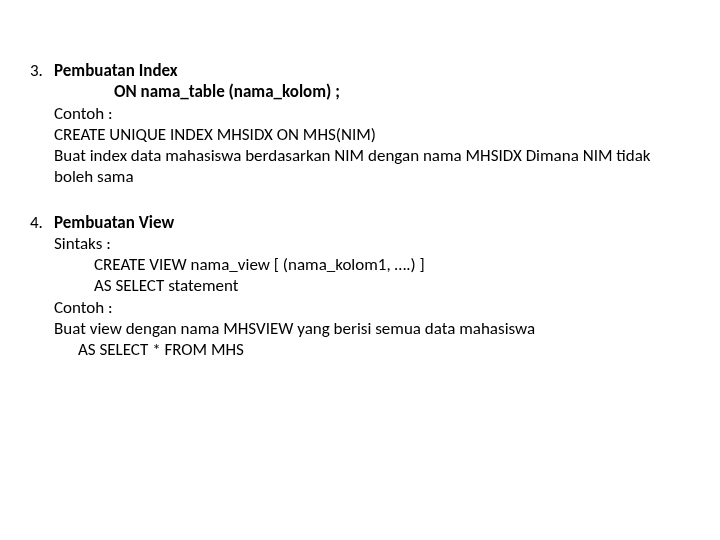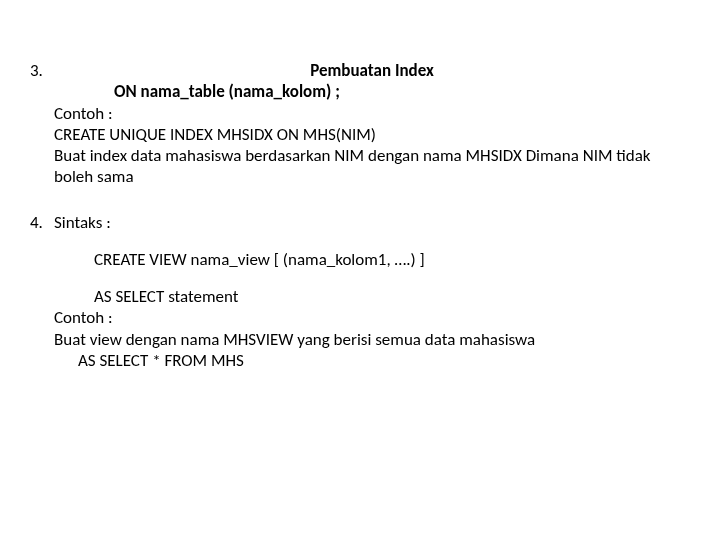--- a/index.html
+++ b/index.html
@@ -23,27 +23,26 @@
   .num {
     width: 24px;
     flex: 0 0 24px;
     font-weight: normal;
   }
   .content {
     flex: 1;
   }
   .bold {
     font-weight: 700;
-    text-align: center;
   }
   .line {
     display: block;
   }
   .ind1 { padding-left: 60px; font-weight: bold; }
-  .ind2 { padding-left: 40px; margin-top: 16px; }
+  .ind2 { padding-left: 40px; }
   .ind3 { padding-left: 32px; }
   .ind4 { padding-left: 24px; }
 </style>
 </head>
 <body>
 
 <div class="page">
 
   <div class="item">
     <div class="num">3.</div>
@@ -52,20 +51,21 @@
       <span class="line ind1">ON nama_table (nama_kolom) ;</span>
       <span class="line">Contoh :</span>
       <span class="line">CREATE UNIQUE  INDEX MHSIDX ON MHS(NIM)</span>
       <span class="line">Buat index data mahasiswa berdasarkan NIM dengan nama MHSIDX Dimana NIM tidak boleh sama</span>
     </div>
   </div>
 
   <div class="item">
     <div class="num">4.</div>
     <div class="content">
+      <span class="line bold">Pembuatan View</span>
       <span class="line">Sintaks :</span>
       <span class="line ind2">CREATE VIEW nama_view [ (nama_kolom1, ….) ]</span>
       <span class="line ind2">AS SELECT statement</span>
       <span class="line">Contoh :</span>
       <span class="line">Buat view dengan nama MHSVIEW yang berisi semua data mahasiswa</span>
       <span class="line ind4">AS SELECT * FROM MHS</span>
     </div>
   </div>
 
 </div>

